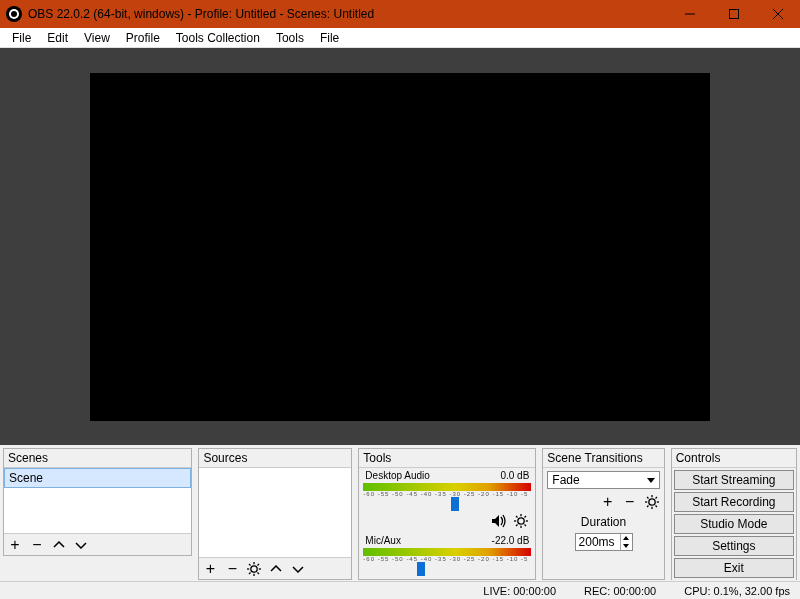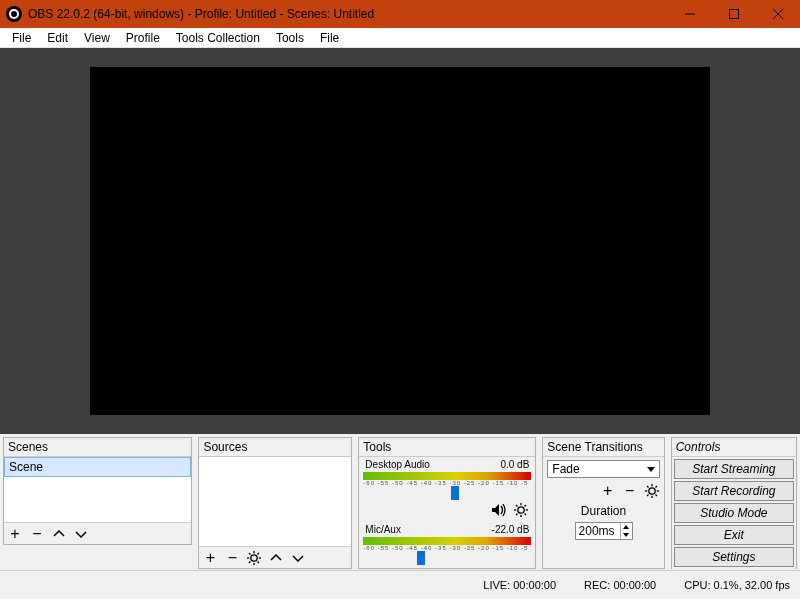--- a/index.html
+++ b/index.html
@@ -45,25 +45,25 @@
   .select { border: 1px solid #8a8a8a; background: #fff; padding: 1px 16px 1px 4px; font-size: 12px; position: relative; height:18px; line-height:14px;}
   .select::after { content: ""; position: absolute; right: 4px; top: 6px; width: 0; height: 0; border-left: 4px solid transparent; border-right: 4px solid transparent; border-top: 5px solid #000; }
   .trans-tb { display: flex; justify-content: flex-end; gap: 6px; align-items: center; height: 18px;}
   .dur-row { display: flex; align-items: center; gap: 4px; flex-direction: column; }
   .spinbox { display: flex; border: 1px solid #8a8a8a; background: #fff; height: 18px; }
   .spinbox input { border: none; width: 44px; font-size: 12px; padding: 0 3px; outline: none; }
   .spin-btns { display: flex; flex-direction: column; width: 12px; border-left: 1px solid #aaa;}
   .spin-btns div { flex: 1; display: flex; align-items: center; justify-content: center; }
   .spin-btns div svg { width:6px; height:4px;}
   
-  .p-controls { width: 128px; height: 132px; font-style: italic; }
+  .p-controls { width: 128px; height: 132px; }
   .ctrls-body { display: flex; flex-direction: column; gap: 2px; padding: 2px; background:#f0f0f0;}
   .btn { border: 1px solid #8a8a8a; background: #e6e6e6; font-size: 12px; padding: 2px 2px; text-align: center; cursor: pointer; color:#000;}
   
-  .statusbar { height: 18px; display: flex; align-items: center; justify-content: flex-end; gap: 28px; padding: 14px 10px; font-size: 11px; background: #f0f0f0; border-top: 1px solid #ccc; }
+  .statusbar { height: 18px; display: flex; align-items: center; justify-content: flex-end; gap: 28px; padding: 8px 10px; font-size: 11px; background: #f0f0f0; border-top: 1px solid #ccc; }
   
   .plus::before { content:"+"; font-size:16px; font-weight:400; line-height:12px;}
   .minus::before { content:"−"; font-size:16px; line-height:12px;}
 </style>
 </head>
 <body>
 
 <div class="titlebar">
   <span class="app-icon"></span>
   <span class="title">OBS 22.0.2 (64-bit, windows) - Profile: Untitled - Scenes: Untitled</span>
@@ -257,22 +257,22 @@
       </div>
     </div>
   </div>
 
   <div class="panel p-controls">
     <div class="panel-header">Controls</div>
     <div class="ctrls-body">
       <div class="btn">Start Streaming</div>
       <div class="btn">Start Recording</div>
       <div class="btn">Studio Mode</div>
+      <div class="btn">Settings</div>
       <div class="btn">Exit</div>
-      <div class="btn">Settings</div>
     </div>
   </div>
 
 </div>
 
 <div class="statusbar">
   <span>LIVE: 00:00:00</span>
   <span>REC: 00:00:00</span>
   <span>CPU: 0.1%, 32.00 fps</span>
 </div>

